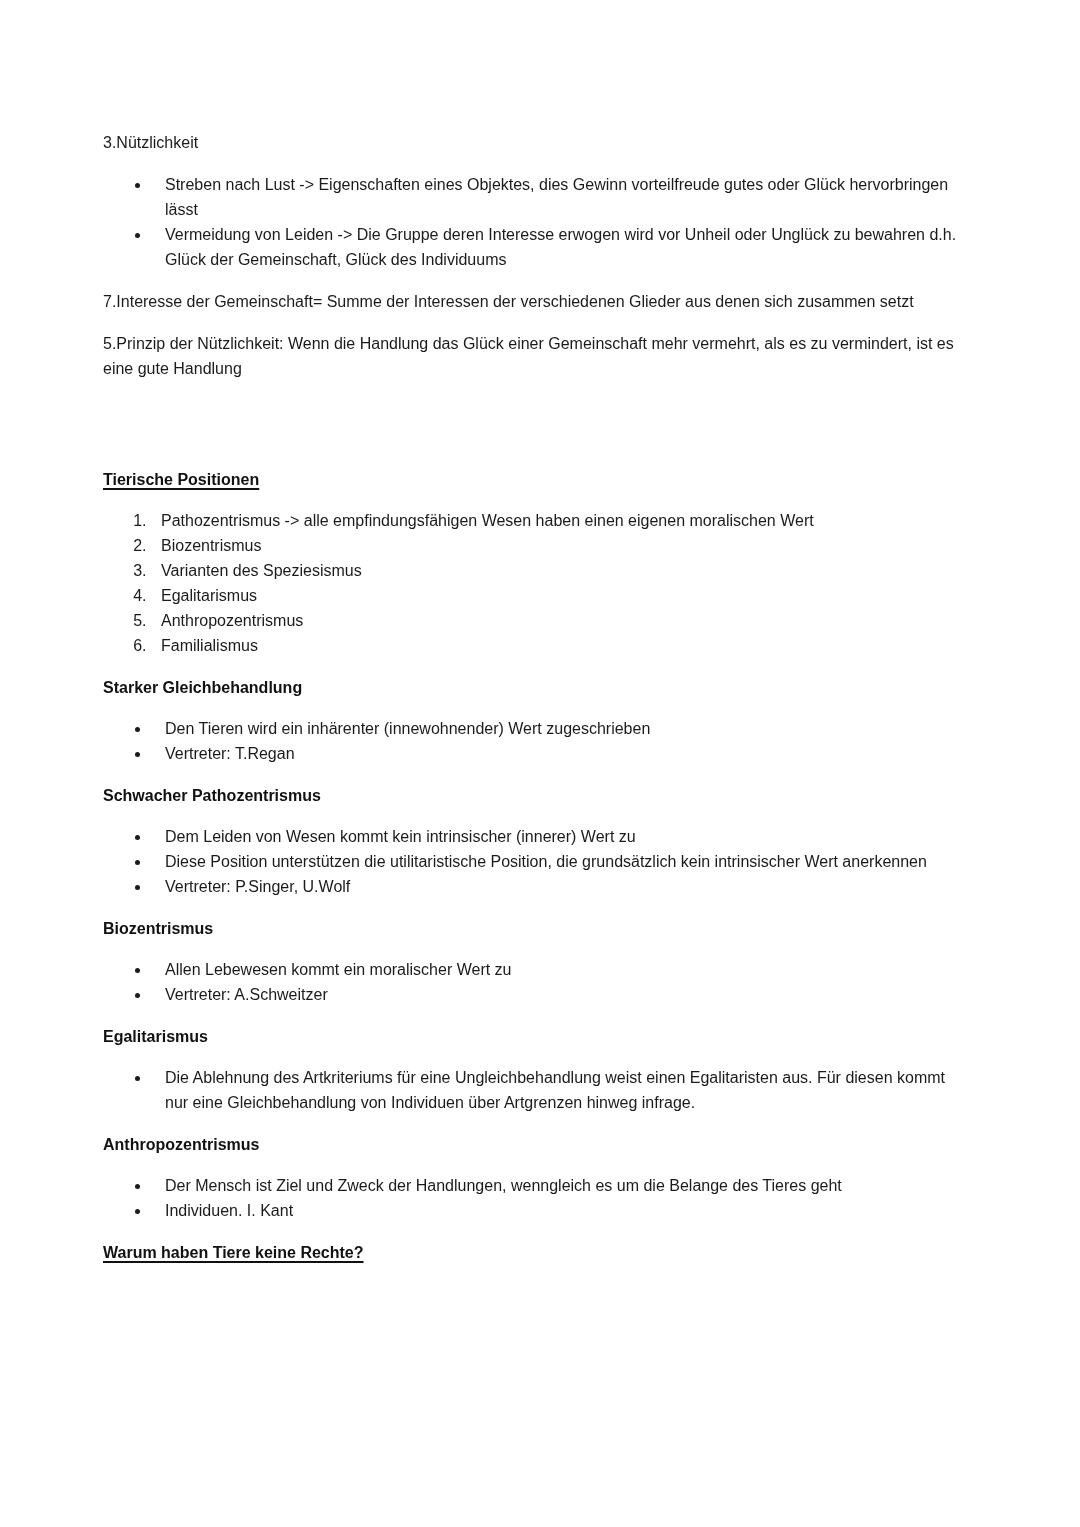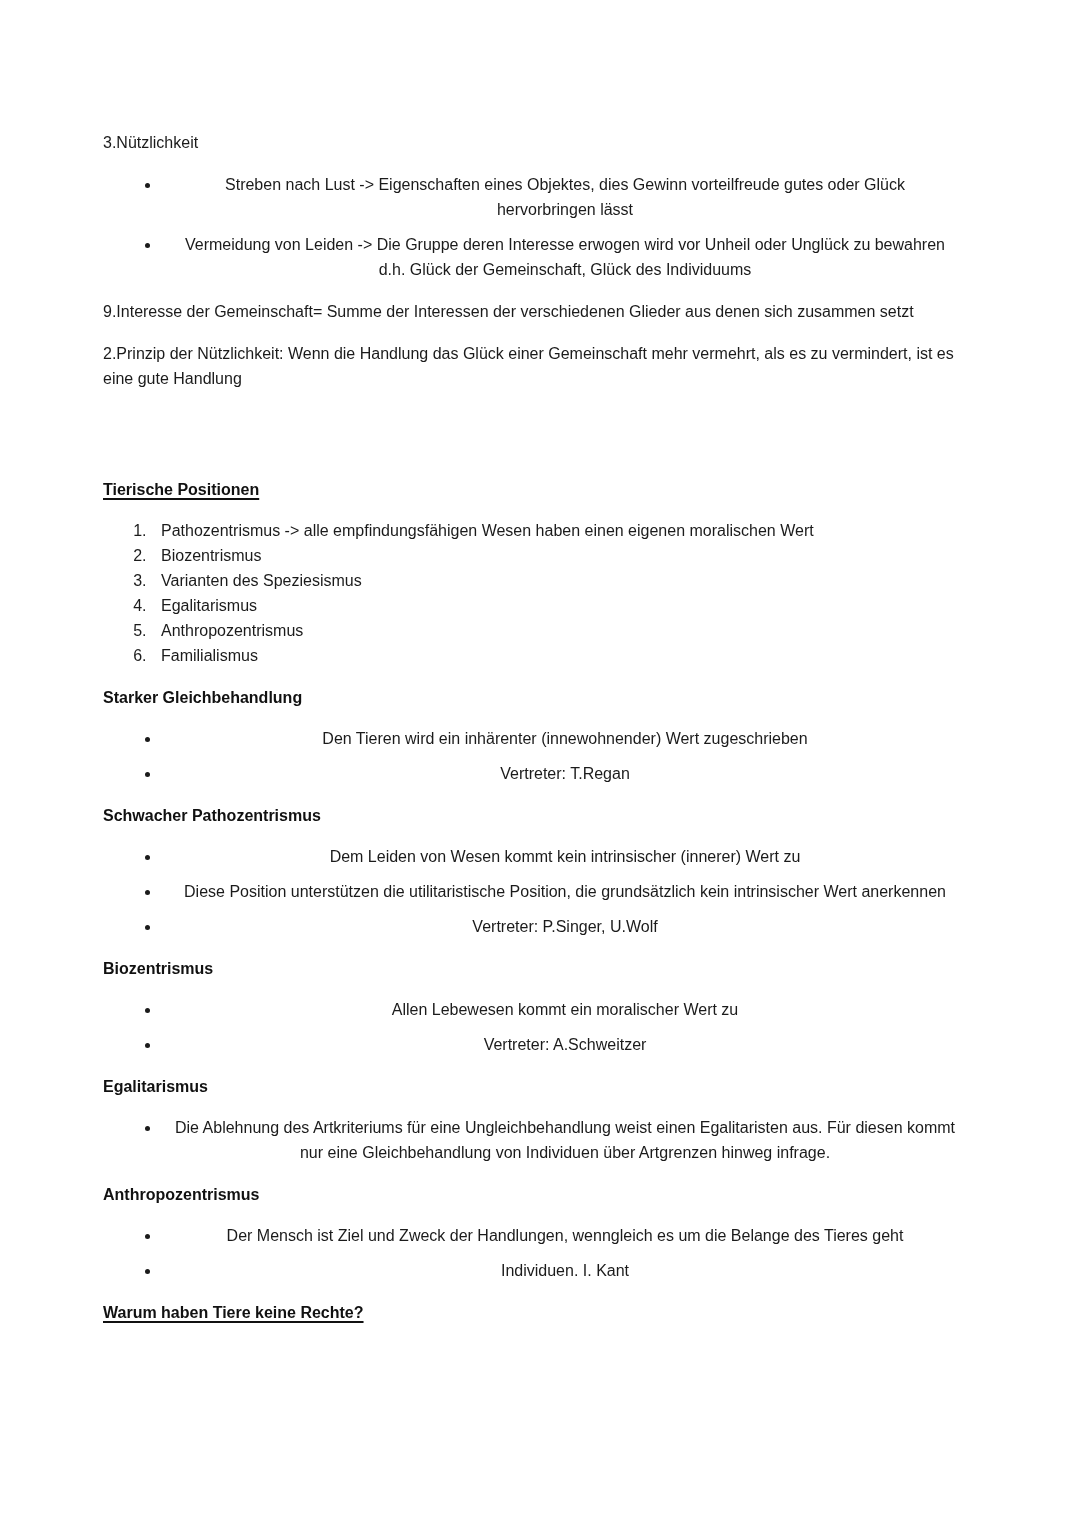--- a/index.html
+++ b/index.html
@@ -24,23 +24,22 @@
     background: #ffffff;
   }
   p.para {
     margin: 0 0 17px 0;
   }
   ul.bullets, ol.numbers {
     margin: 0 0 17px 0;
     padding: 0 0 0 48px;
   }
   ul.bullets li {
-    margin: 10px;
+    margin: 0;
     padding-left: 14px;
-    text-align: center;
   }
   ol.numbers li {
     margin: 0;
     padding-left: 10px;
   }
   h2.heading {
     font-size: 16px;
     line-height: 25px;
     font-weight: bold;
     margin: 8px 0 16px 0;
@@ -60,24 +59,24 @@
 
 <div class="page">
 
   <p class="para">3.Nützlichkeit</p>
 
   <ul class="bullets">
     <li>Streben nach Lust -&gt; Eigenschaften eines Objektes, dies Gewinn vorteilfreude gutes oder Glück hervorbringen lässt</li>
     <li>Vermeidung von Leiden -&gt; Die Gruppe deren Interesse erwogen wird vor Unheil oder Unglück zu bewahren d.h. Glück der Gemeinschaft, Glück des Individuums</li>
   </ul>
 
-  <p class="para">9.Interesse der Gemeinschaft= Summe der Interessen der verschiedenen Glieder aus denen sich zusammen setzt</p>
+  <p class="para">7.Interesse der Gemeinschaft= Summe der Interessen der verschiedenen Glieder aus denen sich zusammen setzt</p>
 
 
-  <p class="para">2.Prinzip der Nützlichkeit: Wenn die Handlung das Glück einer Gemeinschaft mehr vermehrt, als es zu vermindert, ist es eine gute Handlung</p>
+  <p class="para">5.Prinzip der Nützlichkeit: Wenn die Handlung das Glück einer Gemeinschaft mehr vermehrt, als es zu vermindert, ist es eine gute Handlung</p>
 
   <h2 class="heading underlined spaced">Tierische Positionen</h2>
 
   <ol class="numbers">
     <li>Pathozentrismus -&gt; alle empfindungsfähigen Wesen haben einen eigenen moralischen Wert</li>
     <li>Biozentrismus</li>
     <li>Varianten des Speziesismus</li>
     <li>Egalitarismus</li>
     <li>Anthropozentrismus</li>
     <li>Familialismus</li>

